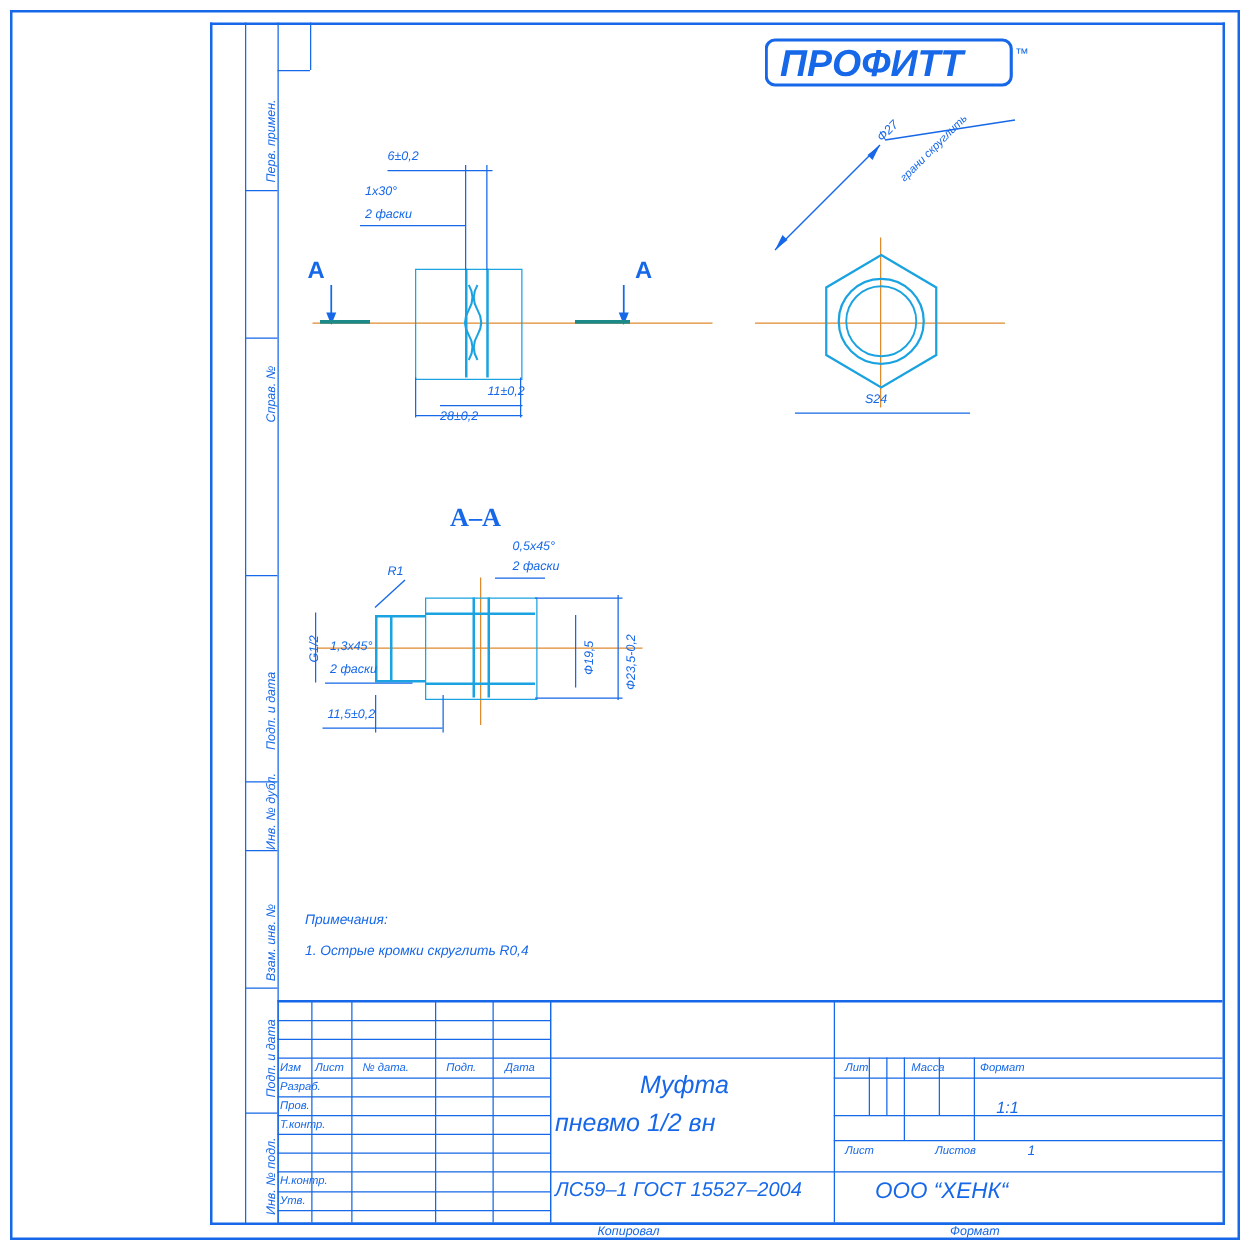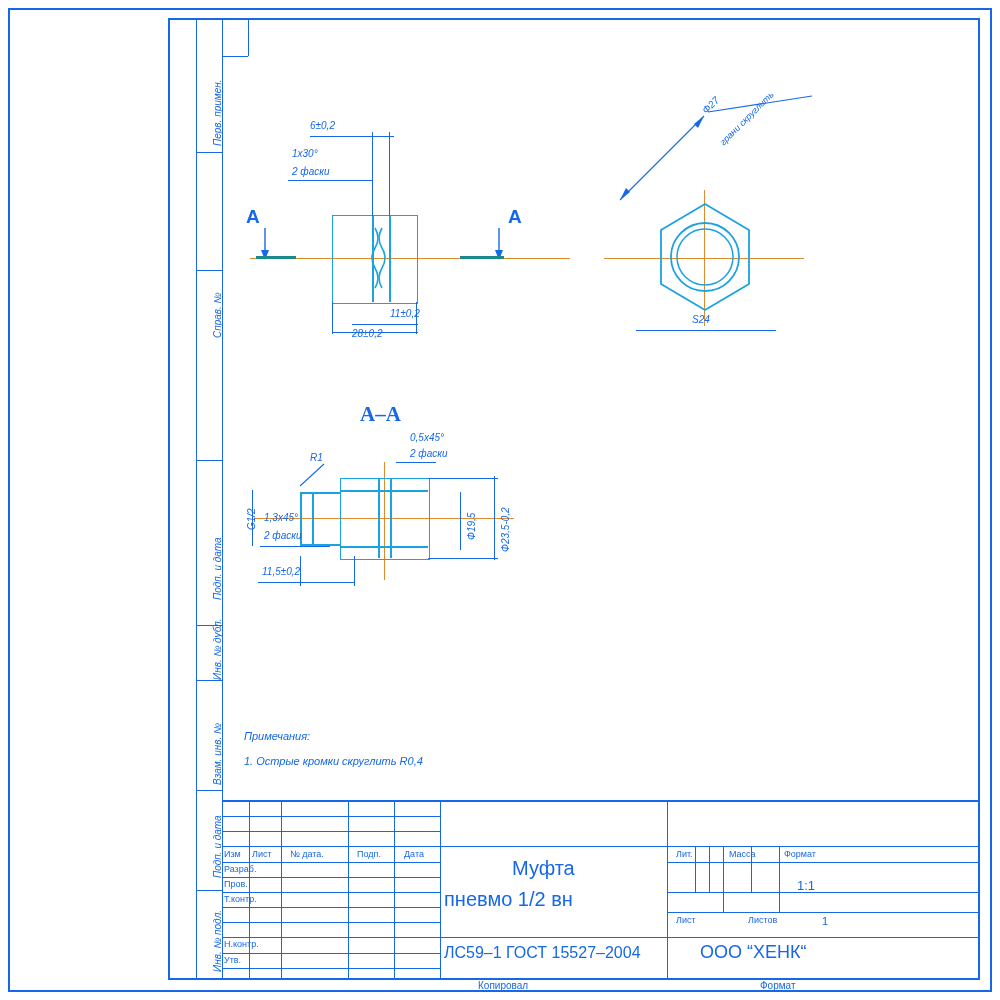--- a/index.html
+++ b/index.html
@@ -12,21 +12,21 @@
         transform-origin:0 0;transform:rotate(-90deg);}
   .dim{position:absolute;color:#1668e8;white-space:nowrap;font-style:italic;font-size:10px;}
   .dimline{position:absolute;background:#1668e8;height:1px;}
   .dimvline{position:absolute;background:#1668e8;width:1px;}
   .cyan{position:absolute;border:1.6px solid #1aa3e0;}
   .cyanln{position:absolute;background:#1aa3e0;}
   .axis{position:absolute;background:#e08a2e;height:1px;}
   .axisv{position:absolute;background:#e08a2e;width:1px;}
   .tealdash{position:absolute;background:#1d8a8a;height:3px;}
   .logo{position:absolute;}
-  .tbltxt{position:absolute;color:#1668e8;white-space:nowrap;}
+  .tbltxt{position:absolute;color:#1668e8;font-style:italic;white-space:nowrap;}
 </style>
 </head>
 <body>
 
 <div id="sheet">
 
   <div class="ln" style="left:8px;top:8px;width:984px;height:2px;"></div>
   <div class="ln" style="left:8px;top:8px;width:2px;height:984px;"></div>
   <div class="ln" style="left:990px;top:8px;width:2px;height:984px;"></div>
   <div class="ln" style="left:8px;top:990px;width:984px;height:2px;"></div>
@@ -49,20 +49,27 @@
   <div class="ln" style="left:248px;top:18px;width:1px;height:38px;"></div>
 
   <div class="vtxt" style="left:212px;top:146px;font-size:10px;">Перв. примен.</div>
   <div class="vtxt" style="left:212px;top:338px;font-size:10px;">Справ. №</div>
   <div class="vtxt" style="left:212px;top:600px;font-size:10px;">Подп. и дата</div>
   <div class="vtxt" style="left:212px;top:680px;font-size:10px;">Инв. № дубл.</div>
   <div class="vtxt" style="left:212px;top:785px;font-size:10px;">Взам. инв. №</div>
   <div class="vtxt" style="left:212px;top:878px;font-size:10px;">Подп. и дата</div>
   <div class="vtxt" style="left:212px;top:972px;font-size:10px;">Инв. № подл.</div>
 
+  <div class="logo" style="left:612px;top:26px;width:220px;height:48px;">
+    <svg width="220" height="48" viewBox="0 0 220 48">
+      <rect x="1" y="6" width="196" height="36" rx="7" ry="7" fill="none" stroke="#1668e8" stroke-width="2.5"></rect>
+      <text x="12" y="35" font-family="Liberation Sans, sans-serif" font-size="30" font-weight="bold" font-style="italic" fill="#1668e8">ПРОФИТТ</text>
+      <text x="200" y="20" font-family="Liberation Sans, sans-serif" font-size="11" fill="#1668e8">™</text>
+    </svg>
+  </div>
 
   <div class="axis" style="left:250px;top:258px;width:320px;"></div>
 
   <div class="cyan" style="left:332px;top:215px;width:84px;height:87px;"></div>
   <div class="cyanln" style="left:389px;top:215px;width:1.6px;height:87px;"></div>
   <div class="cyanln" style="left:372px;top:215px;width:1.6px;height:87px;"></div>
 
   <svg style="position:absolute;left:368px;top:214px;" width="28" height="90">
     <path d="M7,14 q6,10 0,20 q-6,10 0,20 q6,10 0,20" fill="none" stroke="#1aa3e0" stroke-width="1.6"></path>
     <path d="M14,14 q-6,10 0,20 q6,10 0,20 q-6,10 0,20" fill="none" stroke="#1aa3e0" stroke-width="1.6"></path>

